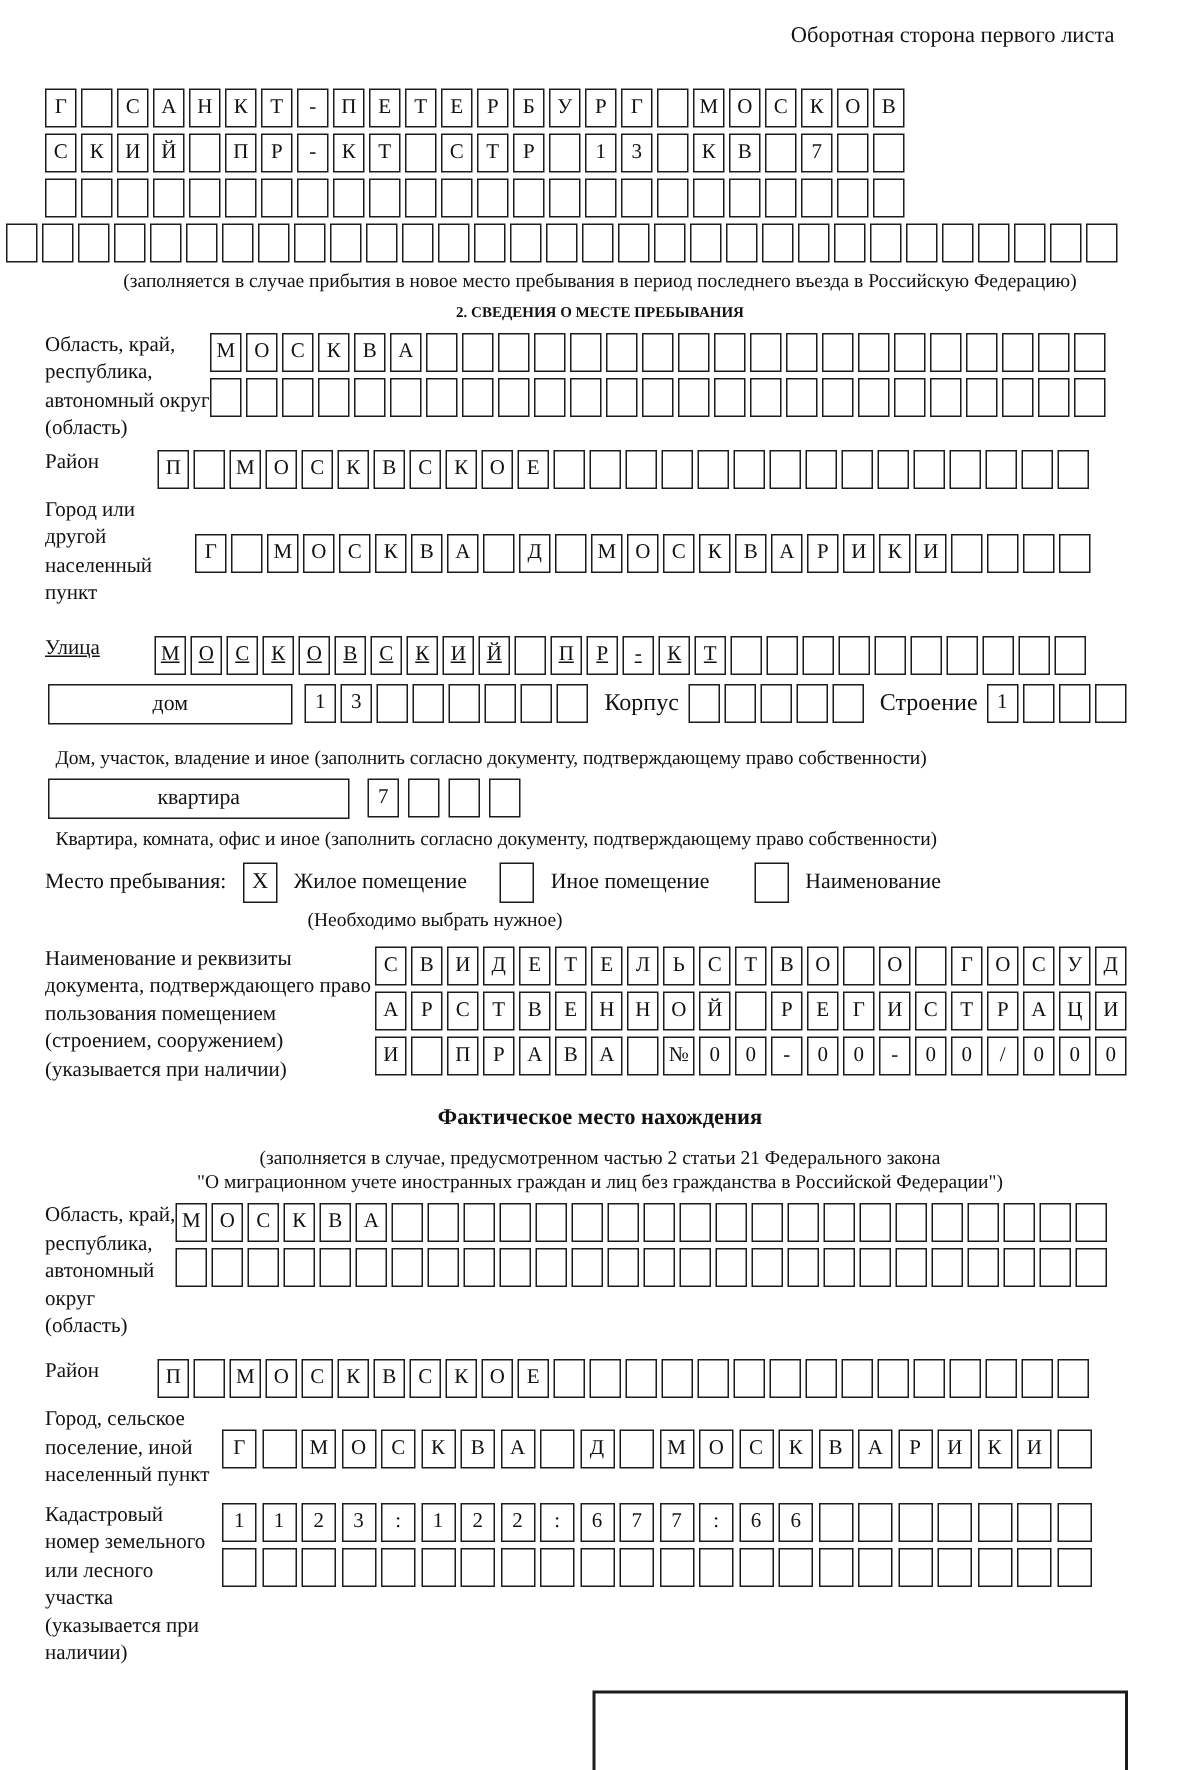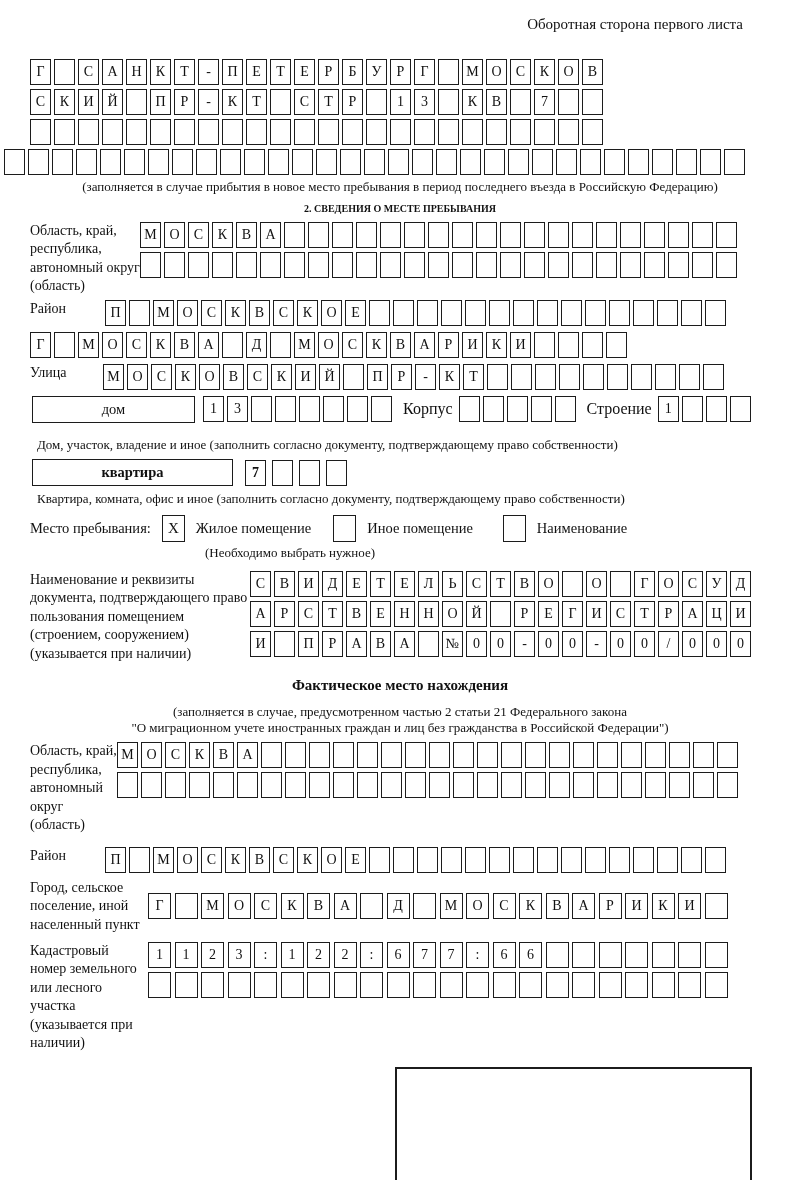--- a/index.html
+++ b/index.html
@@ -256,20 +256,21 @@
       <span class="cell"></span>
       <span class="cell"></span>
       <span class="cell"></span>
       <span class="cell"></span>
       <span class="cell"></span>
       <span class="cell"></span>
     </div>
 </div>
 
 <div class="blk vcenter" style="margin-top:2px;">
+  <div class="lbl" style="width:100px;">Город или другой населенный пункт</div>
   <div class="cellrow" style="margin-bottom:0;">
       <span class="cell">Г</span>
       <span class="cell"></span>
       <span class="cell">М</span>
       <span class="cell">О</span>
       <span class="cell">С</span>
       <span class="cell">К</span>
       <span class="cell">В</span>
       <span class="cell">А</span>
       <span class="cell"></span>
@@ -285,21 +286,21 @@
       <span class="cell">И</span>
       <span class="cell">К</span>
       <span class="cell">И</span>
       <span class="cell"></span>
       <span class="cell"></span>
       <span class="cell"></span>
       <span class="cell"></span>
     </div>
 </div>
 
-<div class="blk" style="margin-top:6px;">
+<div class="blk" style="margin-top:18px;text-decoration:underline;">
   <div class="lbl" style="width:73px;">Улица</div>
   <div class="cellrow">
       <span class="cell">М</span>
       <span class="cell">О</span>
       <span class="cell">С</span>
       <span class="cell">К</span>
       <span class="cell">О</span>
       <span class="cell">В</span>
       <span class="cell">С</span>
       <span class="cell">К</span>
@@ -347,21 +348,21 @@
   <div class="inline-lbl">Строение</div>
   <div class="cellrow" style="margin-bottom:0;">
       <span class="cell">1</span>
       <span class="cell"></span>
       <span class="cell"></span>
       <span class="cell"></span>
     </div>
 </div>
 <div class="note" style="margin:4px 0 6px 37px;">Дом, участок, владение и иное (заполнить согласно документу, подтверждающему право собственности)</div>
 
-<div style="display:flex;align-items:flex-end;margin-left:32px;font-weight:bold;">
+<div style="display:flex;align-items:flex-start;margin-left:32px;">
   <div class="wbox" style="width:201px;">квартира</div>
   <div class="cellrow spread" style="margin:0 0 0 12px;">
       <span class="cell">7</span>
       <span class="cell"></span>
       <span class="cell"></span>
       <span class="cell"></span>
     </div>
 </div>
 <div class="note" style="margin:5px 0 8px 37px;">Квартира, комната, офис и иное (заполнить согласно документу, подтверждающему право собственности)</div>
 

